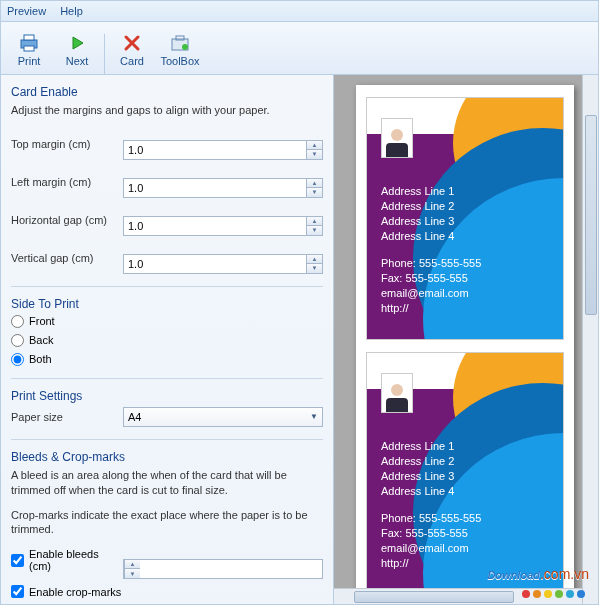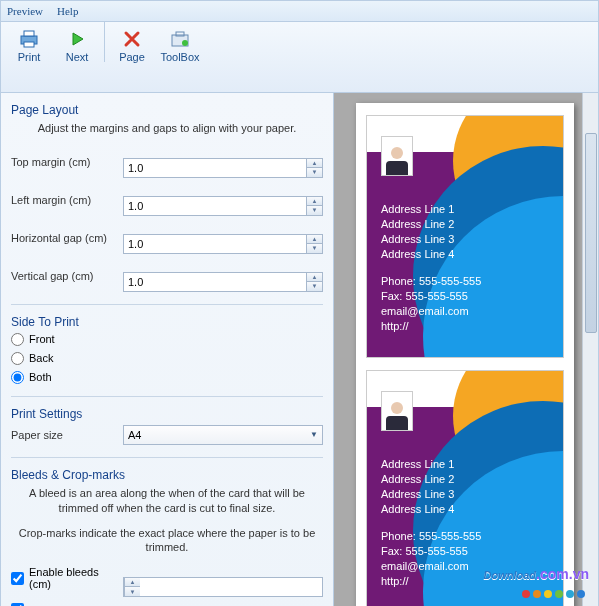--- a/index.html
+++ b/index.html
@@ -1,31 +1,31 @@
 <!DOCTYPE html>
 <html><head>
 <meta charset="utf-8">
 <style>
 * { box-sizing: border-box; margin: 0; padding: 0; font-family: "Segoe UI", Tahoma, sans-serif; font-size: 11px; }
 body { width: 599px; height: 606px; background: #fff; overflow: hidden; position: relative; }
 
 .menubar { height: 22px; background: linear-gradient(#eaf3fb, #dce9f7); border: 1px solid #b9cde3; display: flex; align-items: center; padding: 0 6px; gap: 14px; color: #1a4e8a; }
-.menubar span { cursor: default; font-family: Liberation Serif, serif; }
-
-.toolbar { height: 71px; background: linear-gradient(#f3f8fd, #e2ecf8); border: 1px solid #b9cde3; border-top: none; display: flex; align-items: flex-start; padding: 0 4px; }
+.menubar span { cursor: default; }
+
+.toolbar { height: 53px; background: linear-gradient(#f3f8fd, #e2ecf8); border: 1px solid #b9cde3; border-top: none; display: flex; align-items: flex-end; padding: 0 4px; }
 .tbtn { width: 48px; height: 48px; display: flex; flex-direction: column; align-items: center; justify-content: center; gap: 2px; border: 1px solid transparent; border-radius: 3px; }
 .tbtn .ic { width: 24px; height: 20px; display: flex; align-items: center; justify-content: center; }
 .tbtn .lbl { font-size: 11px; color: #1a4e8a; }
 .tbtn.disabled .lbl { color: #9aa6b3; }
 .tsep { width: 1px; height: 40px; background: #b9cde3; margin: 0 3px; }
 
 .main { display: flex; height: 530px; }
 .panel { width: 334px; border: 1px solid #b9cde3; border-top: none; background: linear-gradient(#f3f7fc, #eef4fa); padding: 10px 10px; overflow: hidden; }
 .section-title { color: #15428b; font-size: 12px; margin-bottom: 4px; }
-.section-desc { color: #333; margin-bottom: 10px; line-height: 1.35; text-align: center; }
+.section-desc { color: #333; margin-bottom: 10px; line-height: 1.35; }
 .row { display: flex; align-items: center; margin-bottom: 6px; }
 .row label { width: 112px; color: #333; }
 .spin { flex: 1; display: flex; align-items: center; background: #fff; border: 1px solid #a7b8cd; height: 20px; margin-top: 12px; }
 .spin input { flex: 1; border: none; padding: 0 4px; height: 18px; font-size: 11px; outline: none; }
 .spin .arrows { width: 16px; display: flex; flex-direction: column; }
 .spin .arrows div { height: 9px; background: linear-gradient(#f7f9fc,#dde7f2); border-left: 1px solid #a7b8cd; display:flex; align-items:center; justify-content:center; font-size:6px; color:#5a7499; }
 .spin .arrows div:first-child { border-bottom: 1px solid #a7b8cd; }
 hr { border: none; border-top: 1px solid #c8d6e6; margin: 12px 0 10px; }
 .radio-row { display: flex; align-items: center; gap: 5px; margin-bottom: 6px; }
 .radio-row input { width:13px; height:13px; }
@@ -45,21 +45,21 @@
 .photo .head{ width:12px; height:12px; border-radius:50%; background:#e8c9b0; margin-bottom:2px;}
 .photo .body{ width:22px; height:14px; background:#2a2a3a; border-radius:4px 4px 0 0;}
 .addr { position:absolute; left:14px; top:86px; color:#fff; font-size:8px; line-height:1.35; }
 .contact { position:absolute; left:14px; top:158px; color:#fff; font-size:8px; line-height:1.35; }
 .vscroll { position:absolute; right:0; top:0; width:16px; height:100%; background:#e9eef4; border-left:1px solid #c3cdd8;}
 .vscroll .thumb{ position:absolute; left:2px; top:40px; width:12px; height:200px; background:linear-gradient(#dbe5f0,#c3d2e3); border:1px solid #9fb3c9; border-radius:2px;}
 .hscroll { position:absolute; left:0; bottom:0; height:16px; width:calc(100% - 16px); background:#e9eef4; border-top:1px solid #c3cdd8;}
 .hscroll .thumb{ position:absolute; top:2px; left:20px; height:12px; width:160px; background:linear-gradient(#dbe5f0,#c3d2e3); border:1px solid #9fb3c9; border-radius:2px;}
 
 .watermark { position:absolute; right:10px; bottom:22px; font-style:italic; font-weight:600; font-size:19px; color:#2878c8; text-shadow:0 1px 0 #fff;}
-.watermark .vn{ color:#8b5cf6; font-size:14px; font-style:normal; font-weight:bold;}
+.watermark .vn{ color:#c2410c; font-size:14px; font-style:normal; font-weight:normal;}
 .dots { position:absolute; right:14px; bottom:8px; display:flex; gap:3px;}
 .dots span{ width:8px; height:8px; border-radius:50%; display:block;}
 </style>
 </head>
 <body>
 
 <div class="menubar">
   <span>Preview</span>
   <span>Help</span>
 </div>
@@ -83,37 +83,37 @@
       </div>
     <div class="lbl">Next</div>
   </div>
   <div class="tsep"></div>
   <div class="tbtn hover">
     <div class="ic">
         <svg width="18" height="18">
           <path d="M3 3 L15 15 M15 3 L3 15" stroke="#d63a2a" stroke-width="3" stroke-linecap="round"></path>
         </svg>
       </div>
-    <div class="lbl">Page</div>
+    <div class="lbl">Card</div>
   </div>
   <div class="tbtn hover">
     <div class="ic">
         <svg width="20" height="18">
           <rect x="2" y="5" width="16" height="11" fill="#dfe9f4" stroke="#668ab2"></rect>
           <rect x="6" y="2" width="8" height="4" fill="none" stroke="#668ab2"></rect>
           <circle cx="15" cy="13" r="3" fill="#3fbf3f"></circle>
         </svg>
       </div>
     <div class="lbl">ToolBox</div>
   </div>
 </div>
 
 <div class="main">
   <div class="panel">
-    <div class="section-title">Page Layout</div>
+    <div class="section-title">Card Enable</div>
     <div class="section-desc">Adjust the margins and gaps to align with your paper.</div>
 
     <div class="row">
       <label>Top margin (cm)</label>
       <div class="spin">
           <input value="1.0" style="">
           <div class="arrows">
             <div>▲</div>
             <div>▼</div>
           </div>

